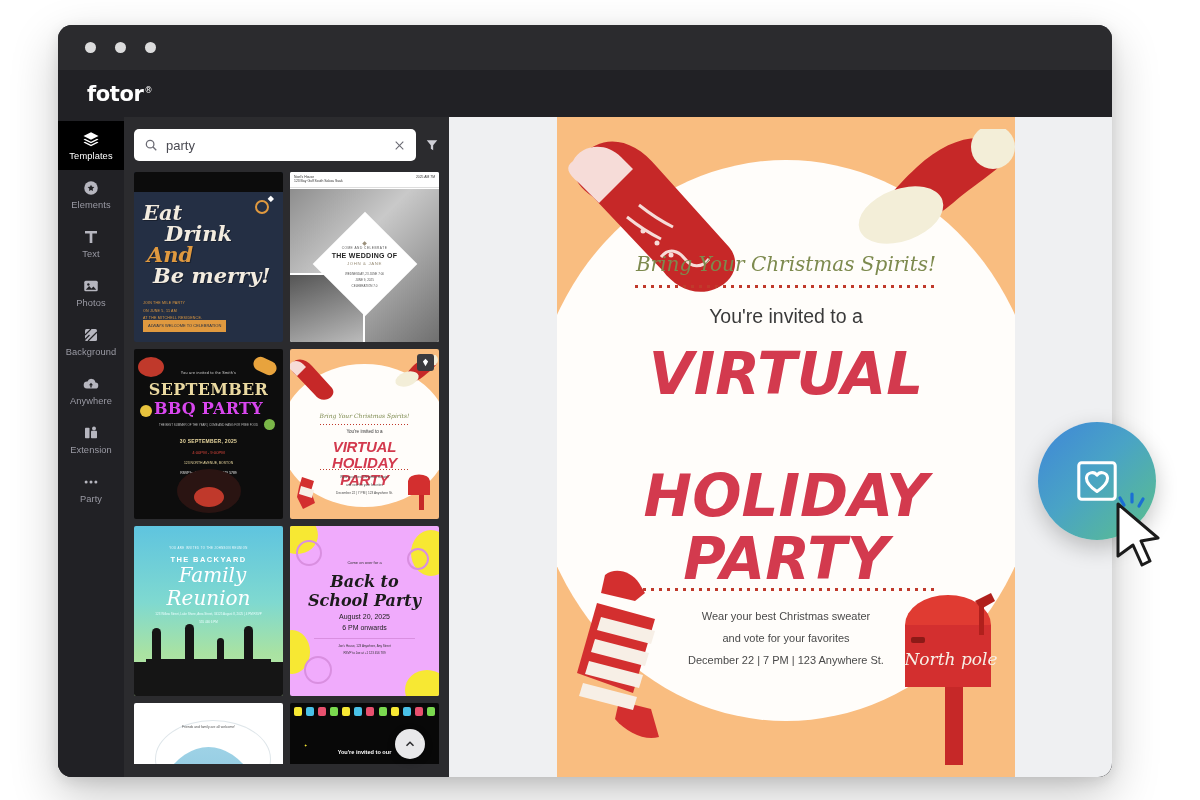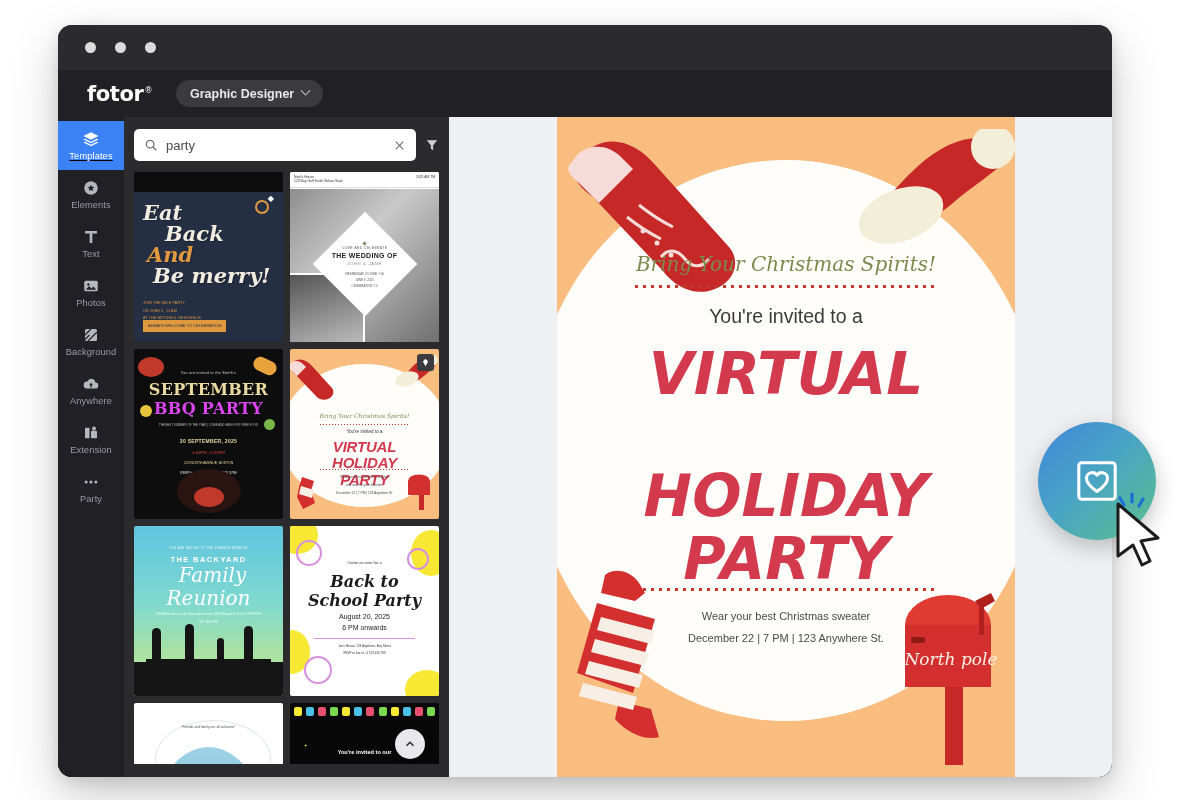--- a/index.html
+++ b/index.html
@@ -87,21 +87,21 @@
     flex-shrink: 0;
   }
   .rail-item {
     height: 49px;
     display: flex; flex-direction: column;
     align-items: center; justify-content: center;
     gap: 3px;
     cursor: pointer;
     position: relative;
   }
-  .rail-item.active { background: #3b82f6; text-decoration: underline; }
+  .rail-item.active { background: #000000; }
   .rail-item .lbl {
     font-size: 9.3px;
     color: #9a9aa4;
     letter-spacing: 0.1px;
   }
   .rail-item.active .lbl { color: #ffffff; }
   .rail-icon { width: 18px; height: 18px; display:block; }
   .rail-item.active .rail-icon { fill: #ffffff; }
   .rail-icon { fill: #b6b6bf; }
 
@@ -218,21 +218,21 @@
   .t-fam { background: linear-gradient(#5fc4df 0%, #7fd9d0 45%, #a9e2a2 75%, #bfe8a8 100%); }
   .t-fam .pre { position:absolute; top:12%; left:0;right:0; text-align:center; font-size:2.8px; color:#f4fbff; letter-spacing:.4px;}
   .t-fam .nm { position:absolute; top:17%; left:0;right:0; text-align:center; font-size:7.5px; color:#ffffff; font-weight:700; letter-spacing:1.4px;}
   .t-fam .s1 { position:absolute; top:22%; left:8px;right:0; text-align:center; font-family:"DejaVu Serif",serif; font-style:italic; font-size:20px; color:#ffffff;}
   .t-fam .s2 { position:absolute; top:35%; left:0;right:0; text-align:center; font-family:"DejaVu Serif",serif; font-style:italic; font-size:20px; color:#ffffff;}
   .t-fam .ln { position:absolute; left:14%; right:14%; text-align:center; font-size:3px; color:#eaffff; line-height:2.6;}
   .t-fam .ground { position:absolute; left:0; right:0; bottom:0; height:20%; background:#151515; }
   .t-fam .sil { position:absolute; bottom:20%; background:#151515; }
 
   
-  .t-sch { background:#ffffff; }
+  .t-sch { background:#f0abfc; }
   .t-sch .yblob { position:absolute; background:#f7e833; border-radius:50%; }
   .t-sch .pring { position:absolute; border:2.2px solid #d98fe0; border-radius:50%; }
   .t-sch .pre { position:absolute; top:20%; left:0;right:0; text-align:center; font-size:4px; color:#333;}
   .t-sch .s1 { position:absolute; top:27%; left:0;right:0; text-align:center; font-family:"DejaVu Serif",serif; font-style:italic; font-weight:700; font-size:16px; color:#1b1b1b;}
   .t-sch .s2 { position:absolute; top:38%; left:0;right:0; text-align:center; font-family:"DejaVu Serif",serif; font-style:italic; font-weight:700; font-size:16px; color:#1b1b1b;}
   .t-sch .dt { position:absolute; top:51%; left:0;right:0; text-align:center; font-size:7px; color:#222;}
   .t-sch .tm { position:absolute; top:57.5%; left:0;right:0; text-align:center; font-size:7px; color:#222;}
   .t-sch .rule { position:absolute; top:66%; left:16%; right:16%; height:1px; background:#d98fe0;}
   .t-sch .ad { position:absolute; top:69%; left:10%; right:10%; text-align:center; font-size:3px; color:#333; line-height:2.4;}
 
@@ -328,24 +328,20 @@
 
   <div class="titlebar">
     <span class="dot"></span>
     <span class="dot"></span>
     <span class="dot"></span>
   </div>
 
   <div class="appbar">
     <div class="logo">
       <span>fotor</span><span class="reg">®</span>
-    </div>
-    <div class="mode-pill">
-      <span>Graphic Designer</span>
-      <span class="chev"></span>
     </div>
   </div>
 
   <div class="appbody">
 
     <div class="rail">
 
       <div class="rail-item active">
         <svg class="rail-icon" viewBox="0 0 24 24">
           <path d="M12 3 2 8l10 5 10-5-10-5z"></path>
@@ -434,21 +430,21 @@
         </svg>
       </div>
 
       <div class="thumbs">
 
         <div class="thumb t-eat">
           <div class="bar"></div>
           <div class="gem">◆</div>
           <div class="ring"></div>
           <div class="l l1">Eat</div>
-          <div class="l l2">Back</div>
+          <div class="l l2">Drink</div>
           <div class="l l3">And</div>
           <div class="l l4">Be merry!</div>
           <div class="tiny" style="white-space:pre-line">JOIN THE MILE PARTY
 ON JUNE 5, 11 AM
 AT THE MITCHELL RESIDENCE.</div>
           <div class="tag">ALWAYS WELCOME TO CELEBRATION</div>
         </div>
 
         <div class="thumb t-wed">
           <div class="head">
@@ -619,20 +615,21 @@
 
         <div class="c-script">Bring Your Christmas Spirits!</div>
         <div class="c-dots cd-top"></div>
         <div class="c-inv">You're invited to a</div>
         <div class="c-big cb1">VIRTUAL</div>
         <div class="c-big cb2">HOLIDAY</div>
         <div class="c-big cb3">PARTY</div>
         <div class="c-dots cd-bot"></div>
         <div class="c-foot">
           <div class="u">Wear your best Christmas sweater</div>
+          <div class="u">and vote for your favorites</div>
           <div class="u">December 22 | 7 PM | 123 Anywhere St.</div>
         </div>
 
         <svg style="position:absolute;left:14px;bottom:28px;" width="130" height="180" viewBox="0 0 130 180">
           <path d="M34 6c10-8 26-4 34 8l6 10-10 8-34-8z" fill="#d32f2f"></path>
           <path d="M26 34l58 16-22 74-56-20z" fill="#d32f2f"></path>
           <path d="M44 150c12 14 30 22 44 18l-8-28-32-8z" fill="#d32f2f"></path>
           <g fill="#f7efe6">
             <path d="M30 48l54 14-4 13-54-14z"></path>
               <path d="M24 70l54 14-4 13-54-14z"></path>

